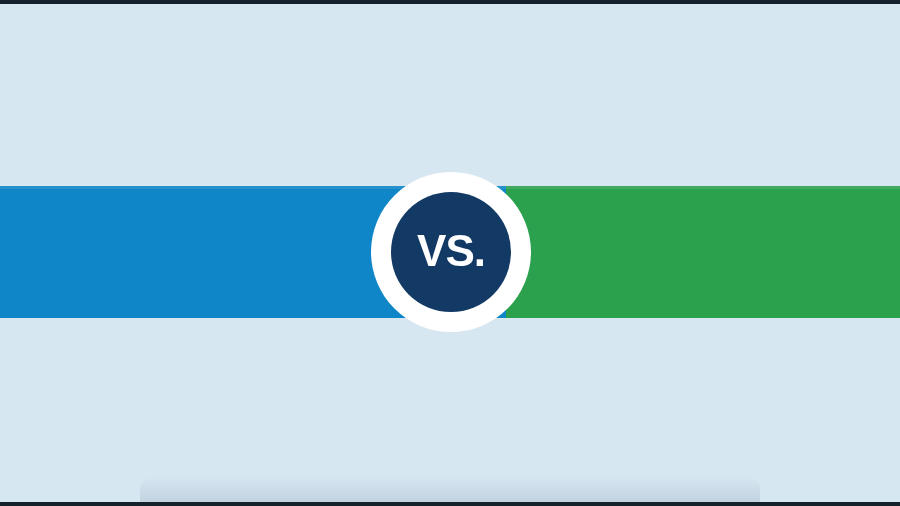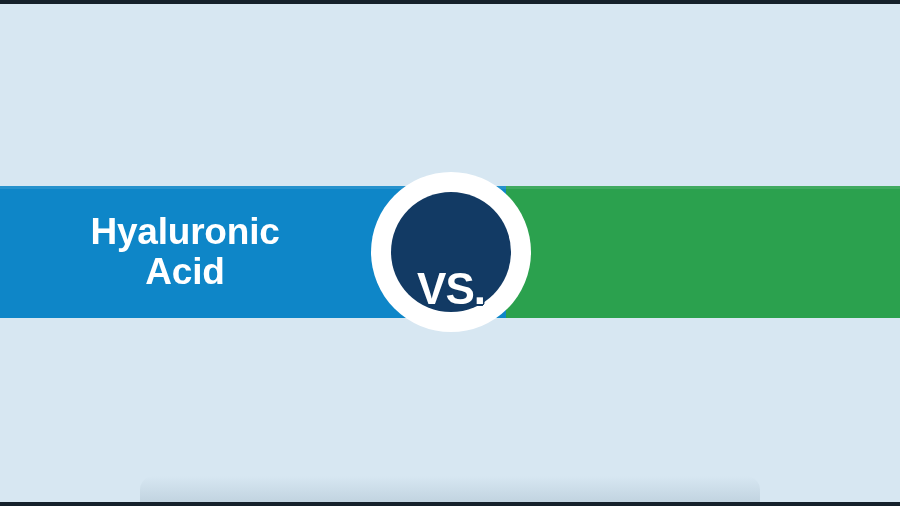--- a/index.html
+++ b/index.html
@@ -98,21 +98,21 @@
     display: flex;
     align-items: center;
     justify-content: center;
   }
   .vs-inner {
     width: 120px;
     height: 120px;
     border-radius: 50%;
     background: #123a64;
     display: flex;
-    align-items: flex-end;
+    align-items: center;
     justify-content: center;
   }
   .vs-text {
     color: #ffffff;
     font-weight: 700;
     font-size: 44px;
     line-height: 1;
     letter-spacing: -1px;
     transform: translateY(-1px);
     text-shadow:
@@ -132,22 +132,20 @@
   <div class="bottom-slab"></div>
 
   <div class="band band-left">
     <div class="band-sheen"></div>
   </div>
 
   <div class="band band-right">
     <div class="band-sheen"></div>
   </div>
 
-  <div class="band-label label-left">Hyaluronic
-Acid</div>
 
 
   <div class="vs-badge">
     <div class="vs-inner">
       <span class="vs-text">VS.</span>
     </div>
   </div>
 
   <div class="frame-edge bottom"></div>
 

